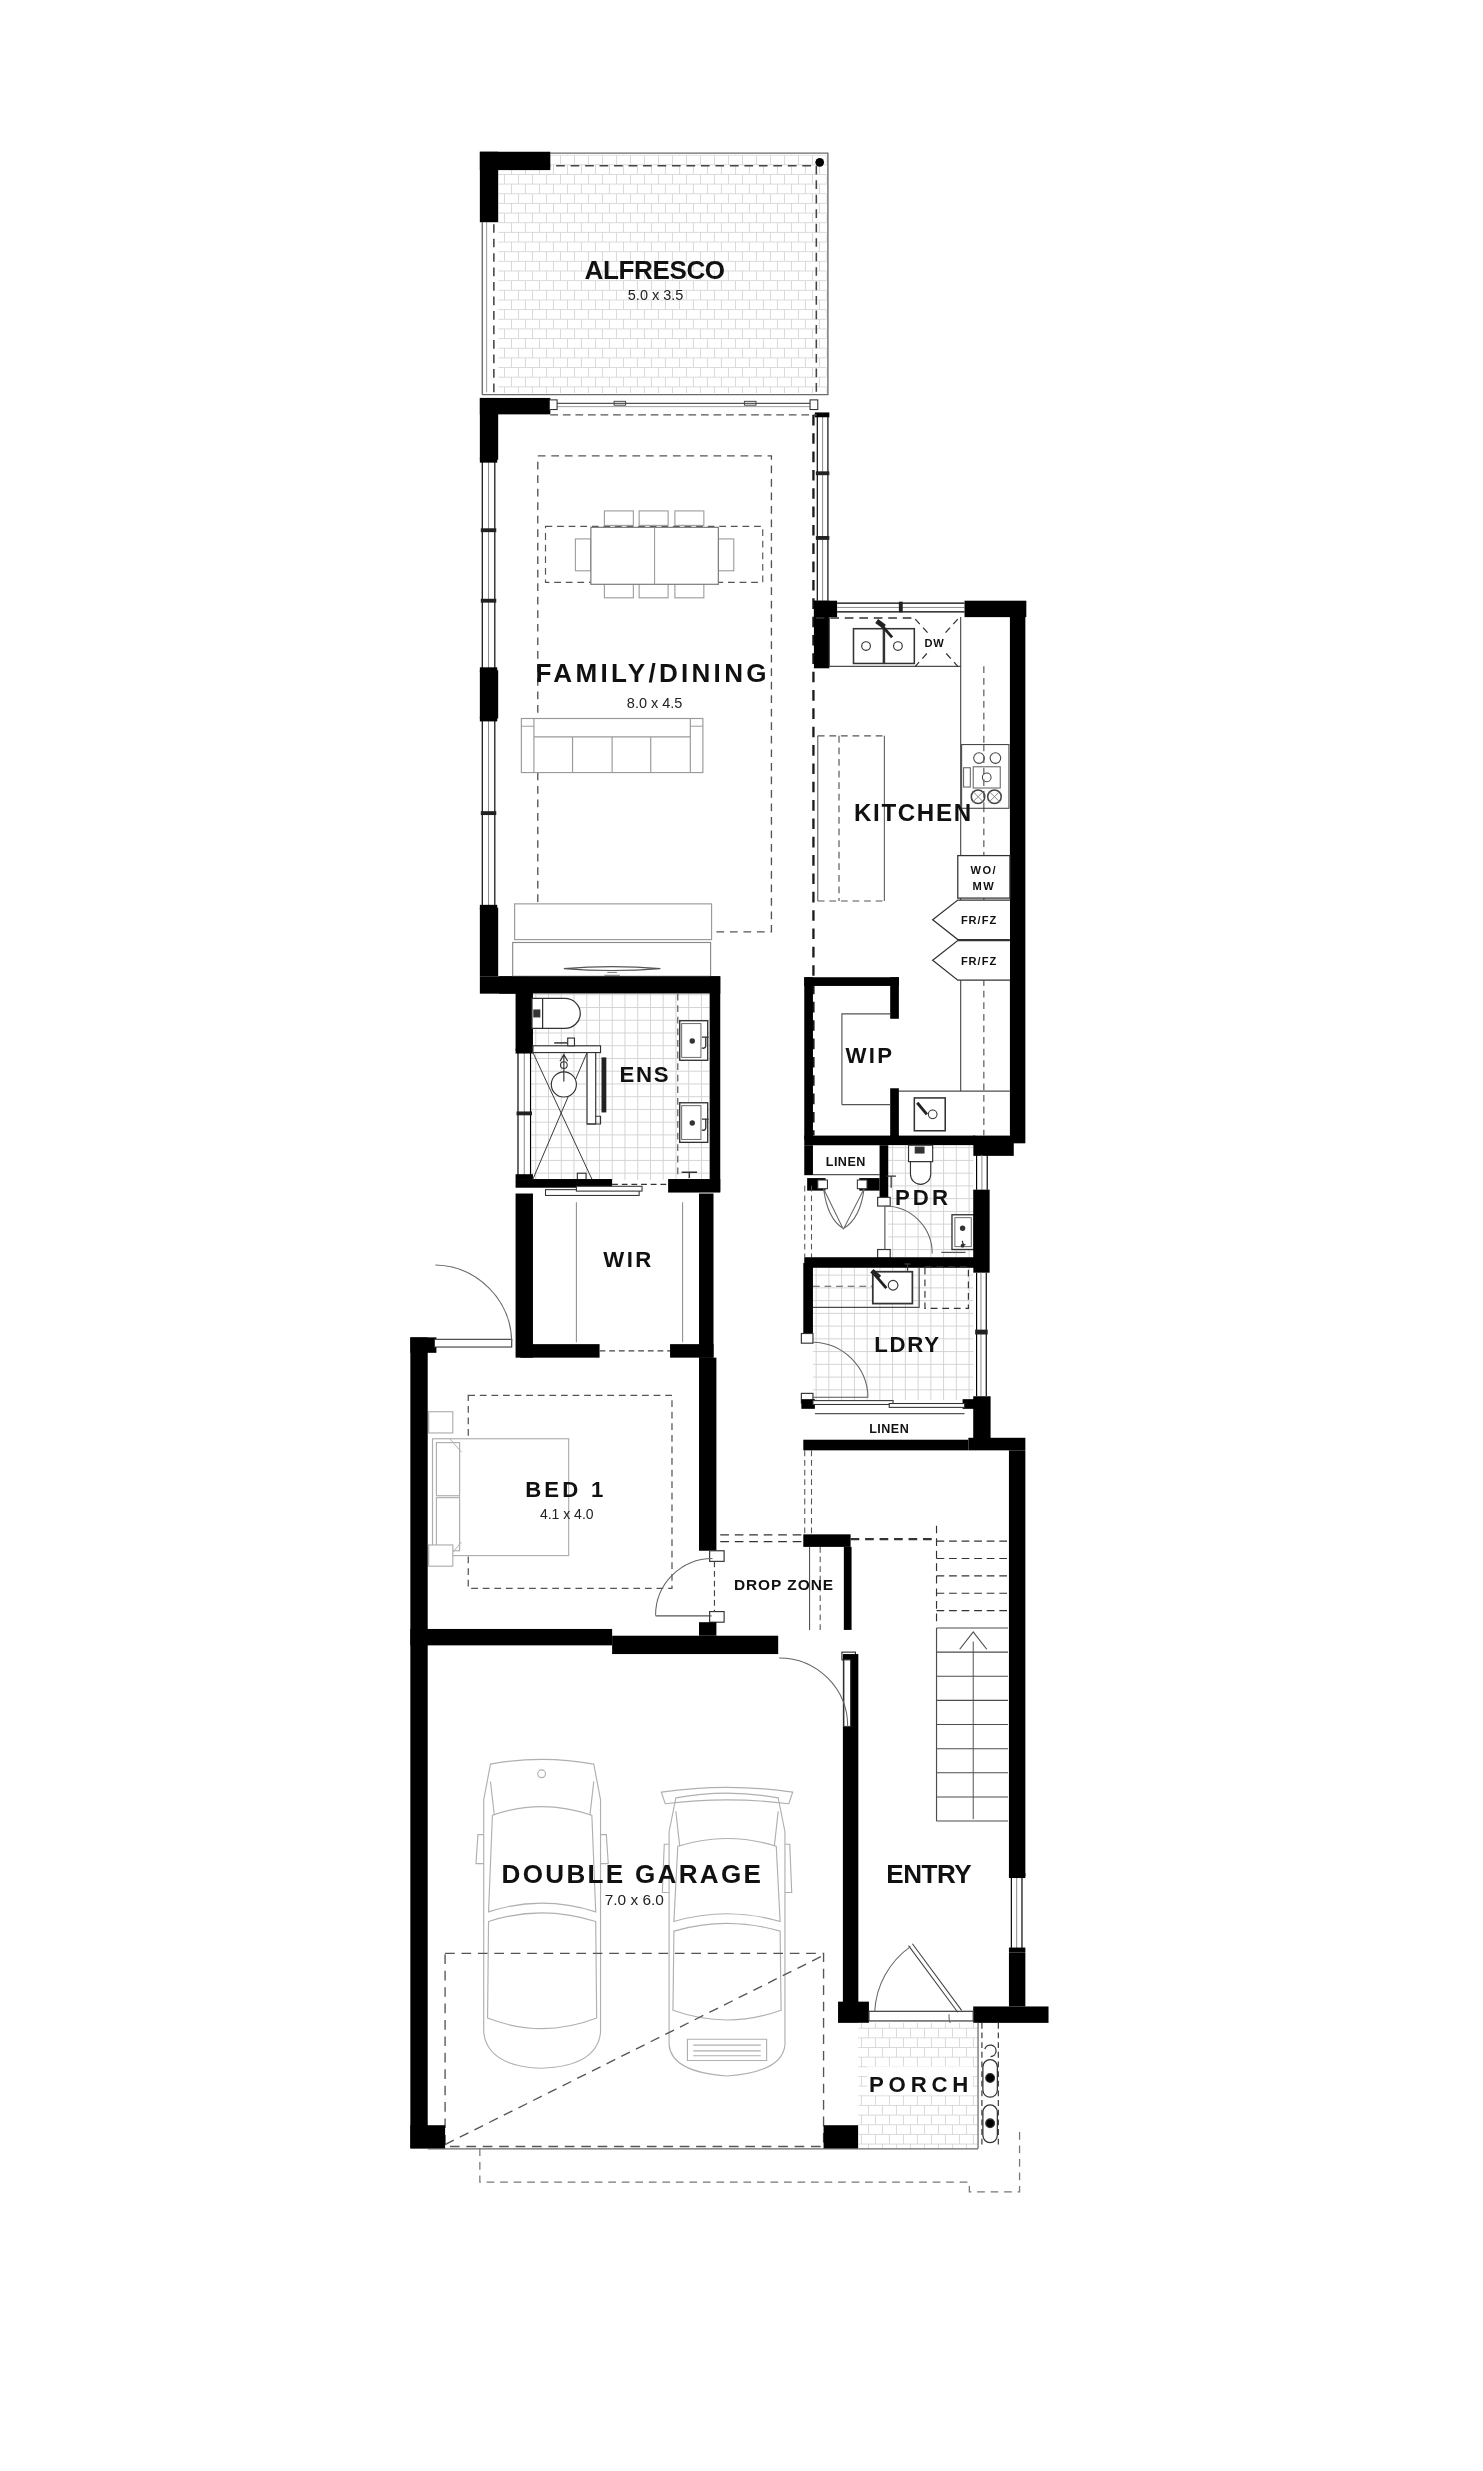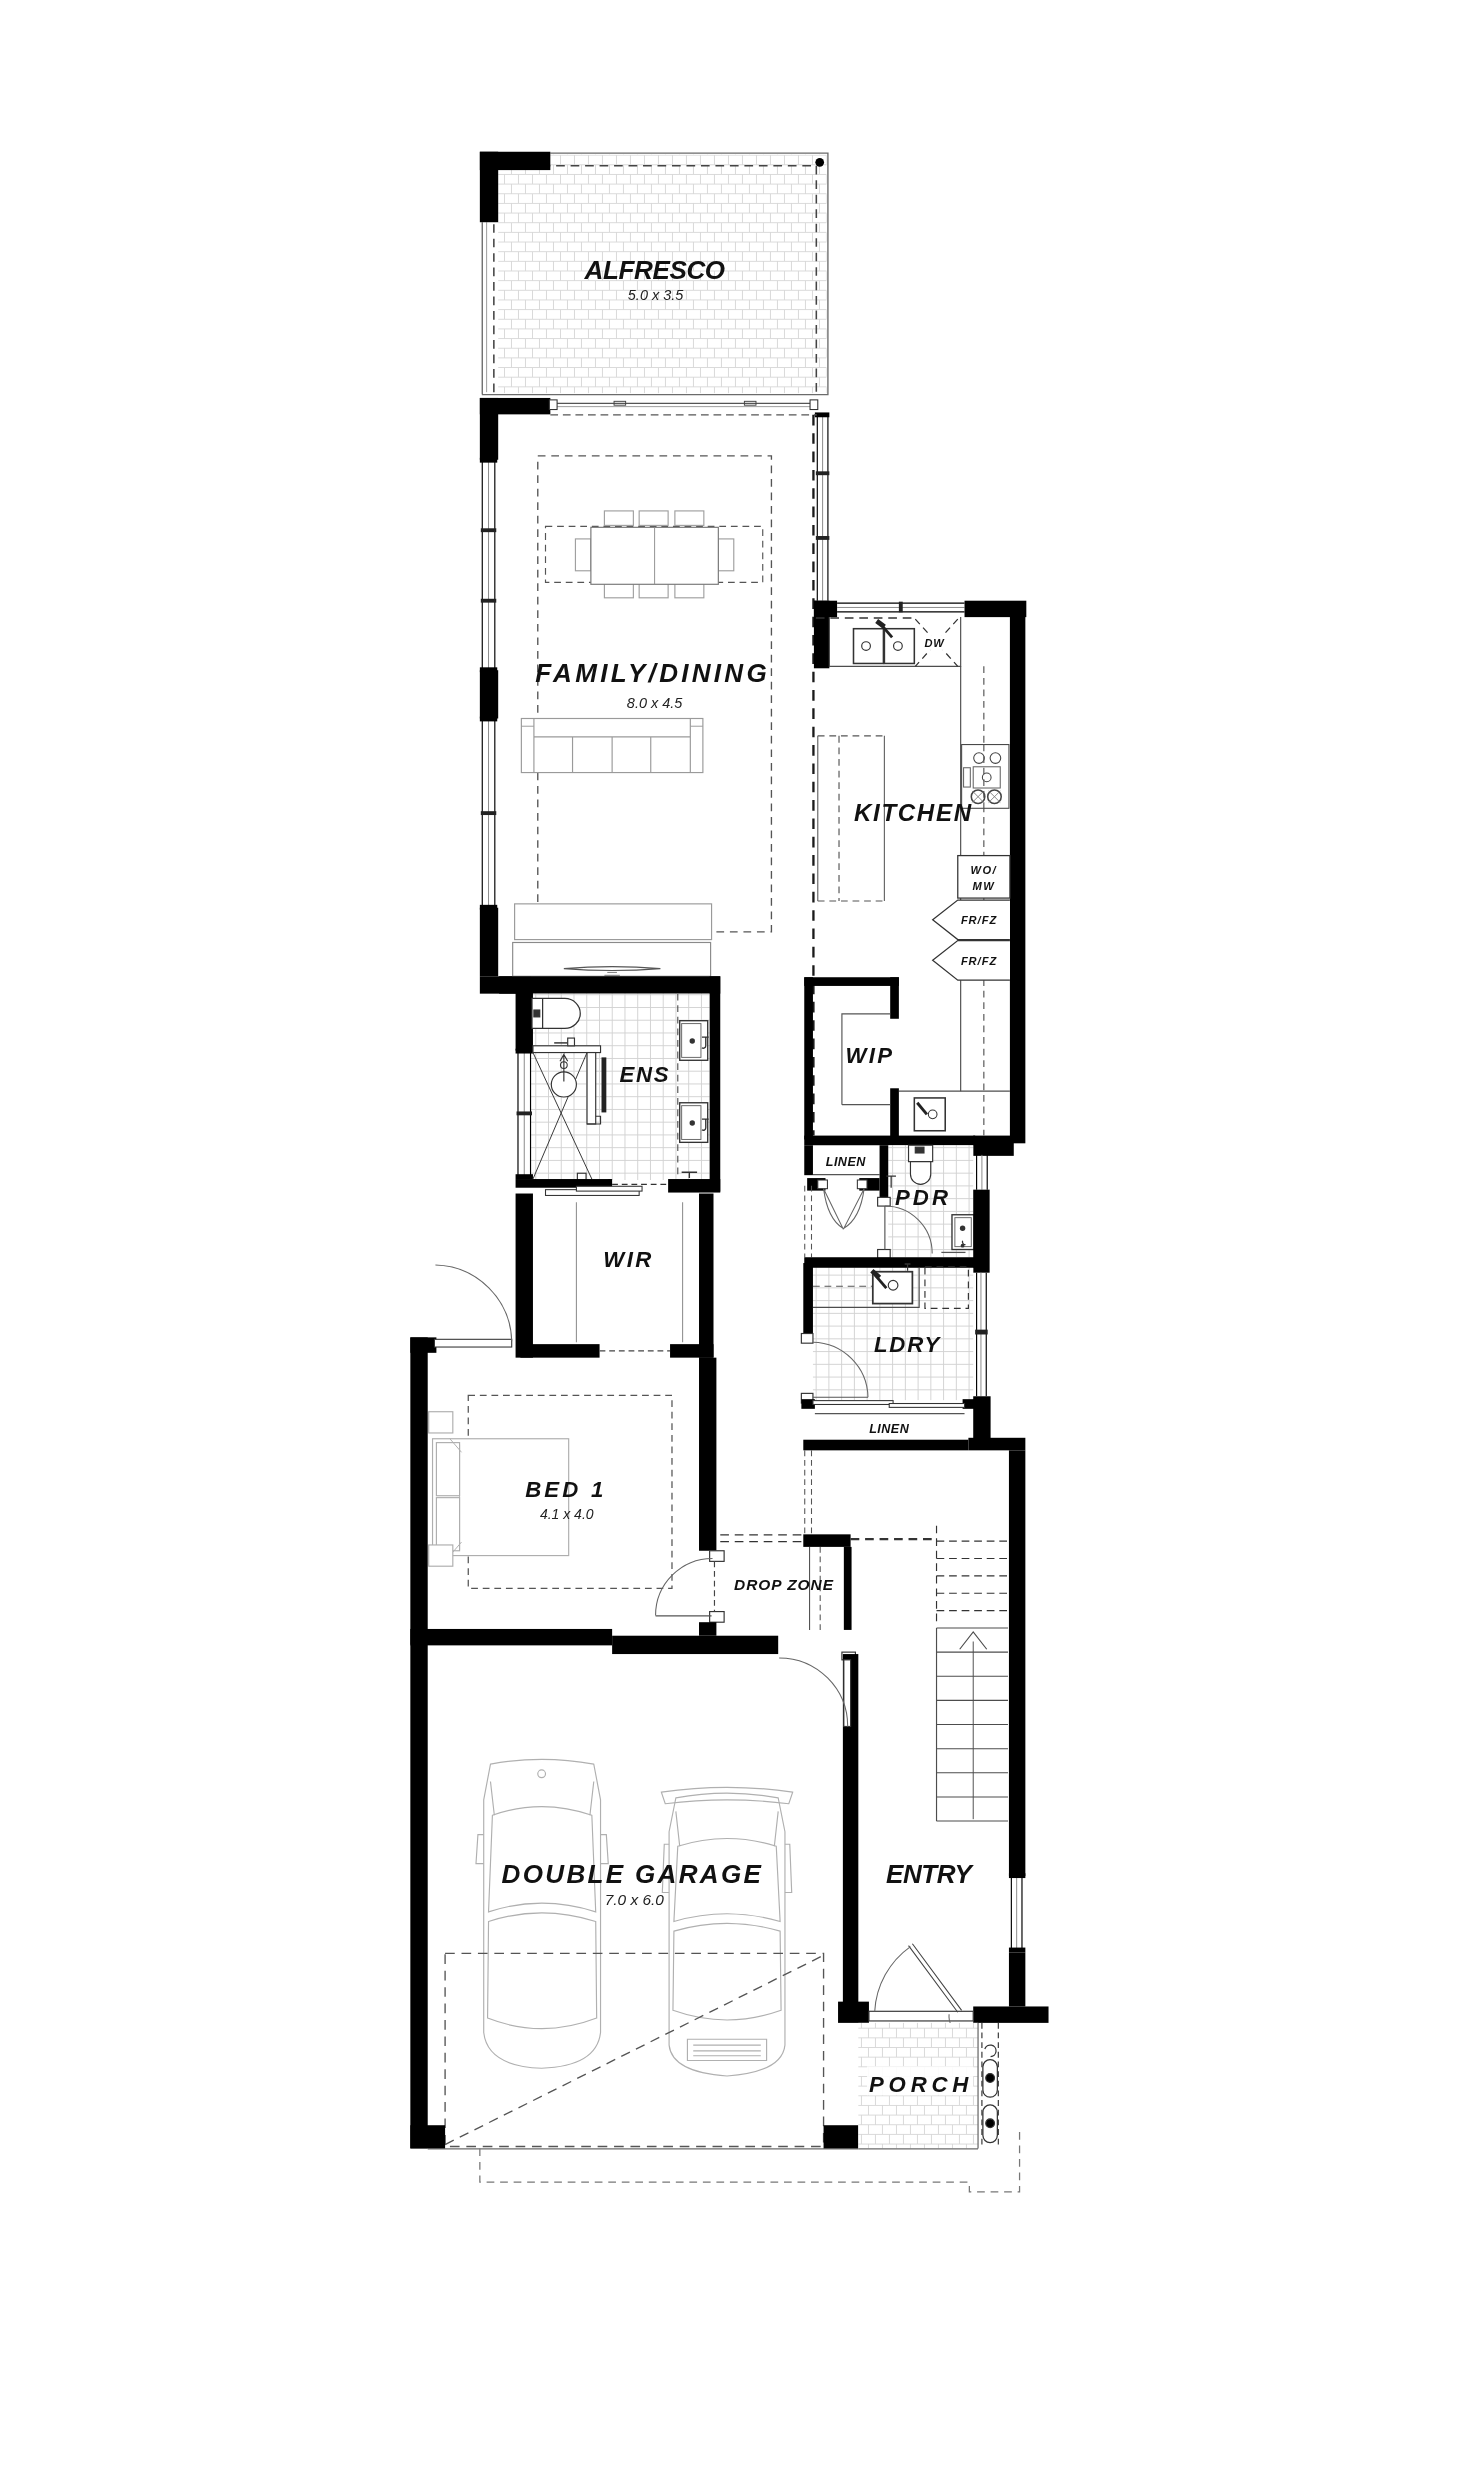--- a/index.html
+++ b/index.html
@@ -1,16 +1,16 @@
 <!DOCTYPE html>
 <html><head>
 <meta charset="utf-8">
 <style>
   html,body{margin:0;padding:0;background:#ffffff;}
-  .page{position:relative;width:1483px;height:2472px;background:#fff;overflow:hidden;font-style:italic;}
+  .page{position:relative;width:1483px;height:2472px;background:#fff;overflow:hidden;}
   text{font-family:"Liberation Sans",sans-serif;fill:#111;}
   .rm{font-weight:bold;}
   .dim{fill:#222;}
   .sm{font-weight:bold;}
 </style>
 </head>
 <body>
 <div class="page">
 <svg width="1483" height="2472" viewBox="0 0 1536 2560">
 <defs>

